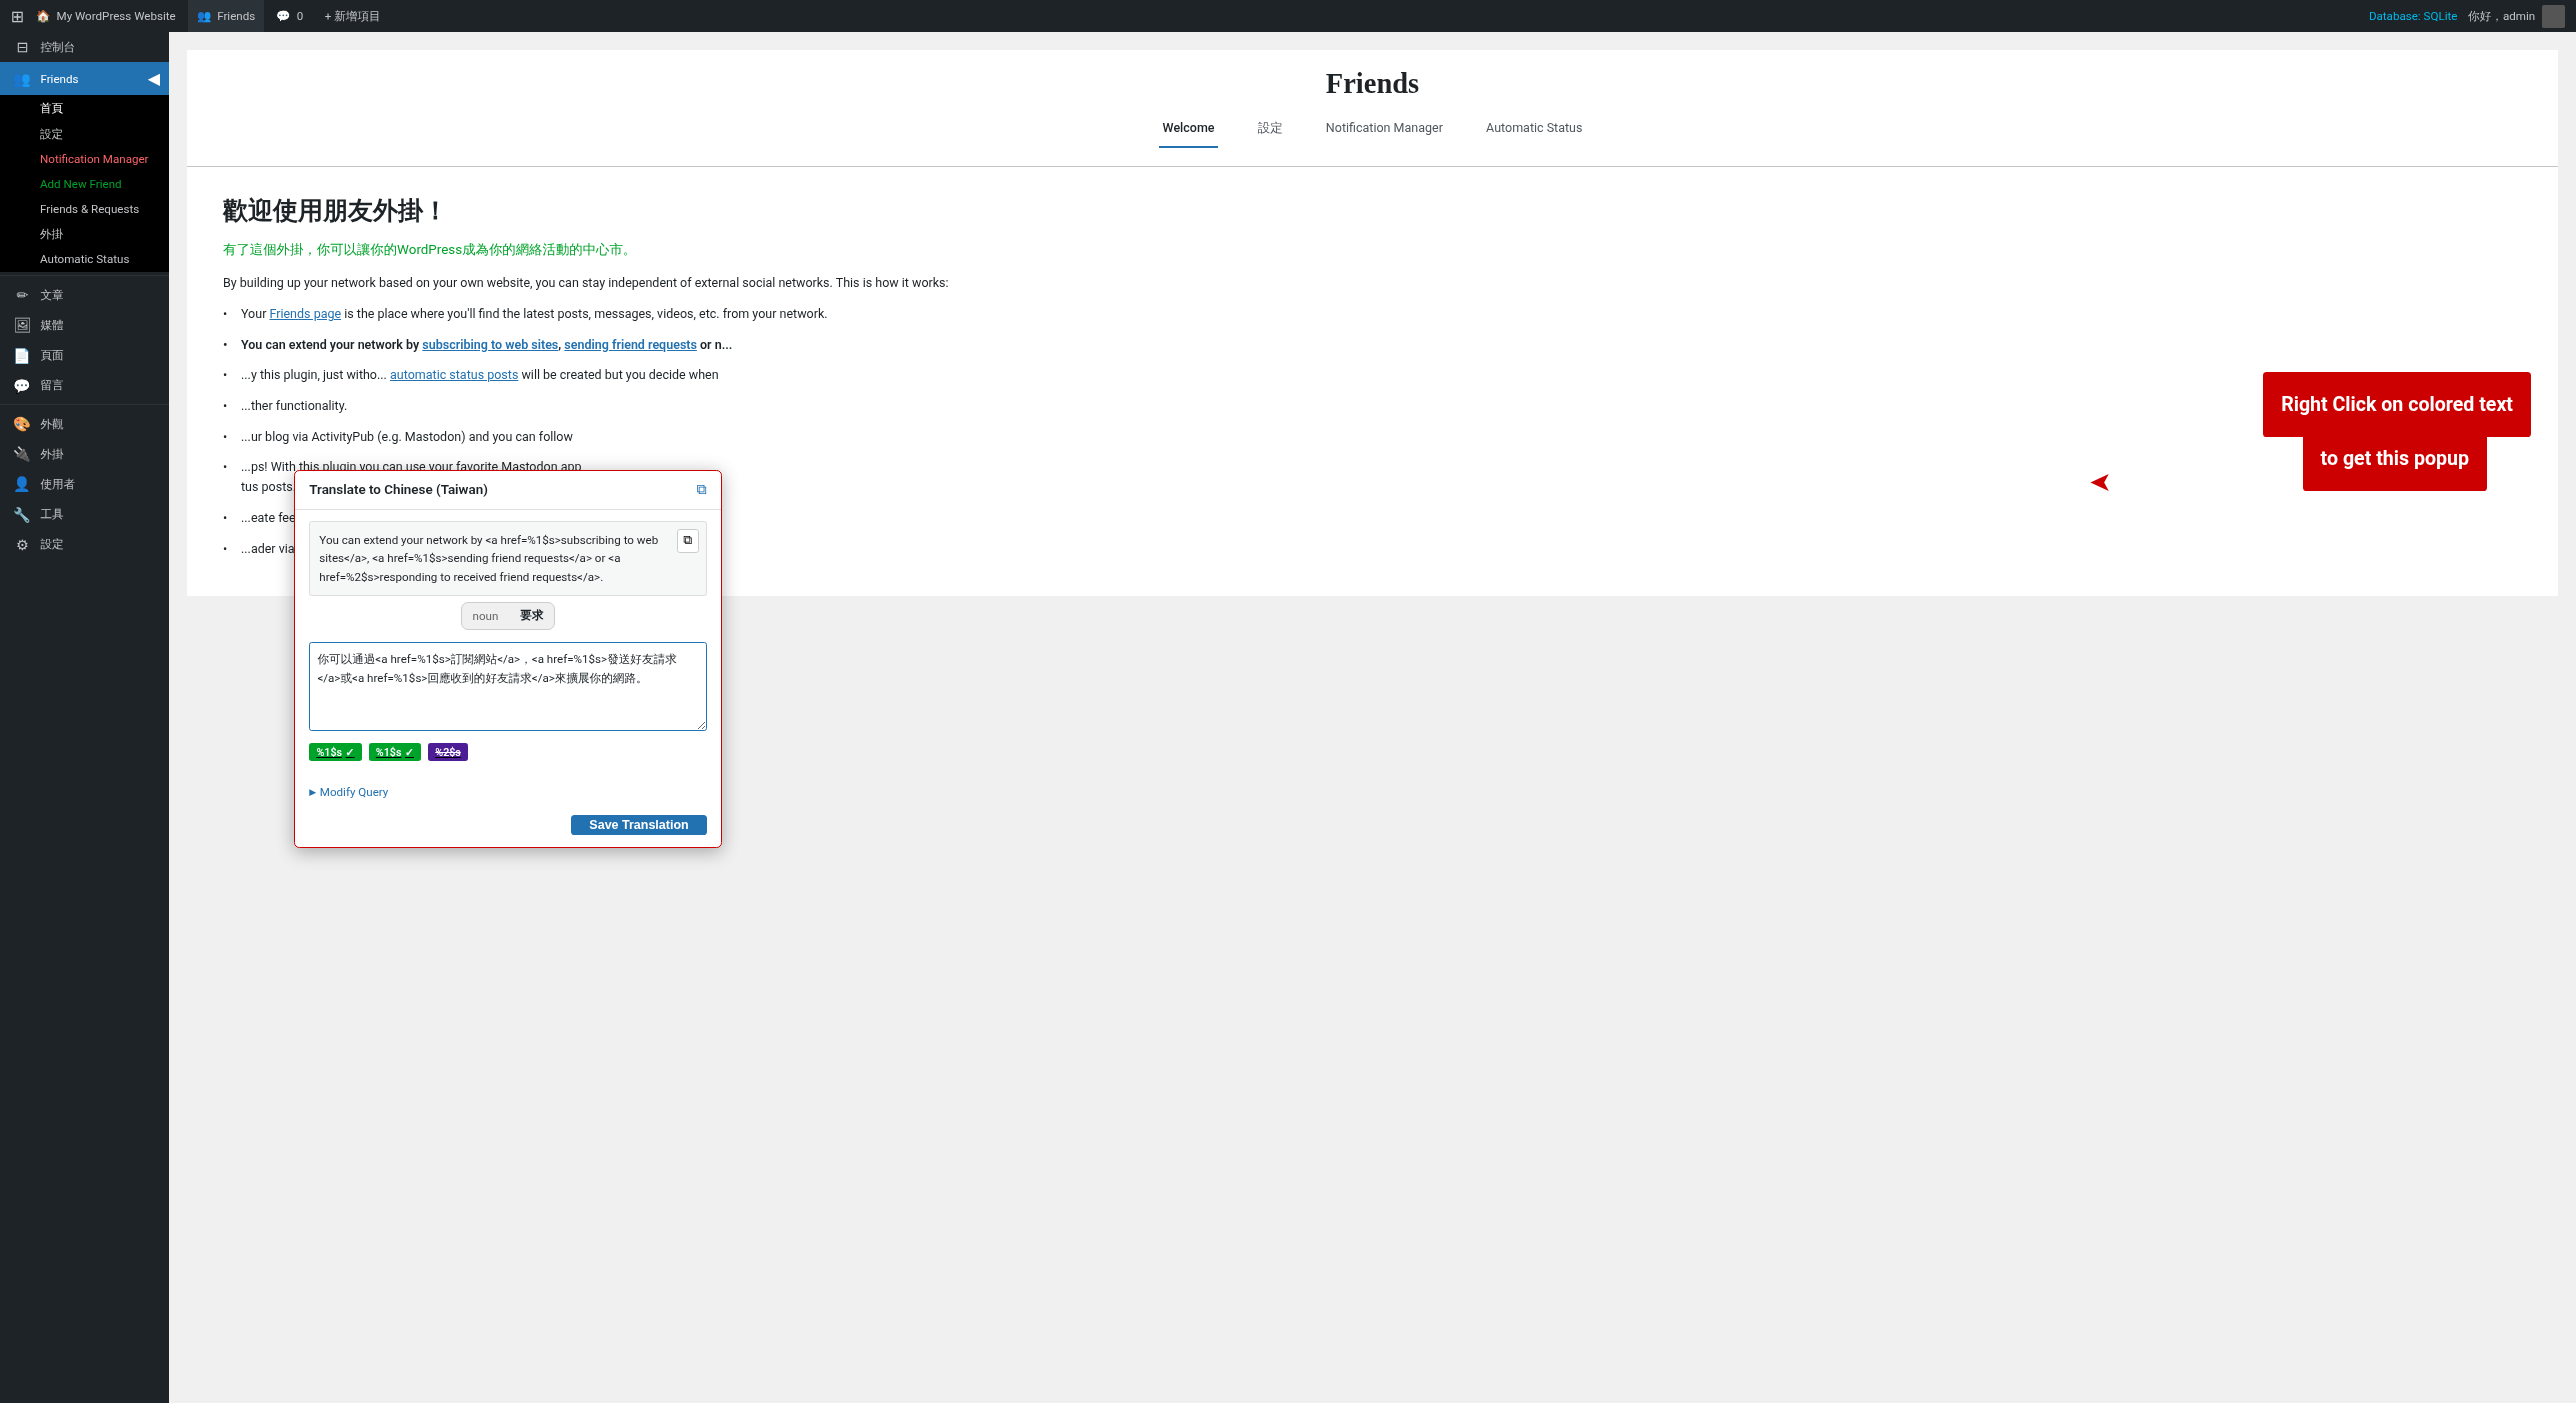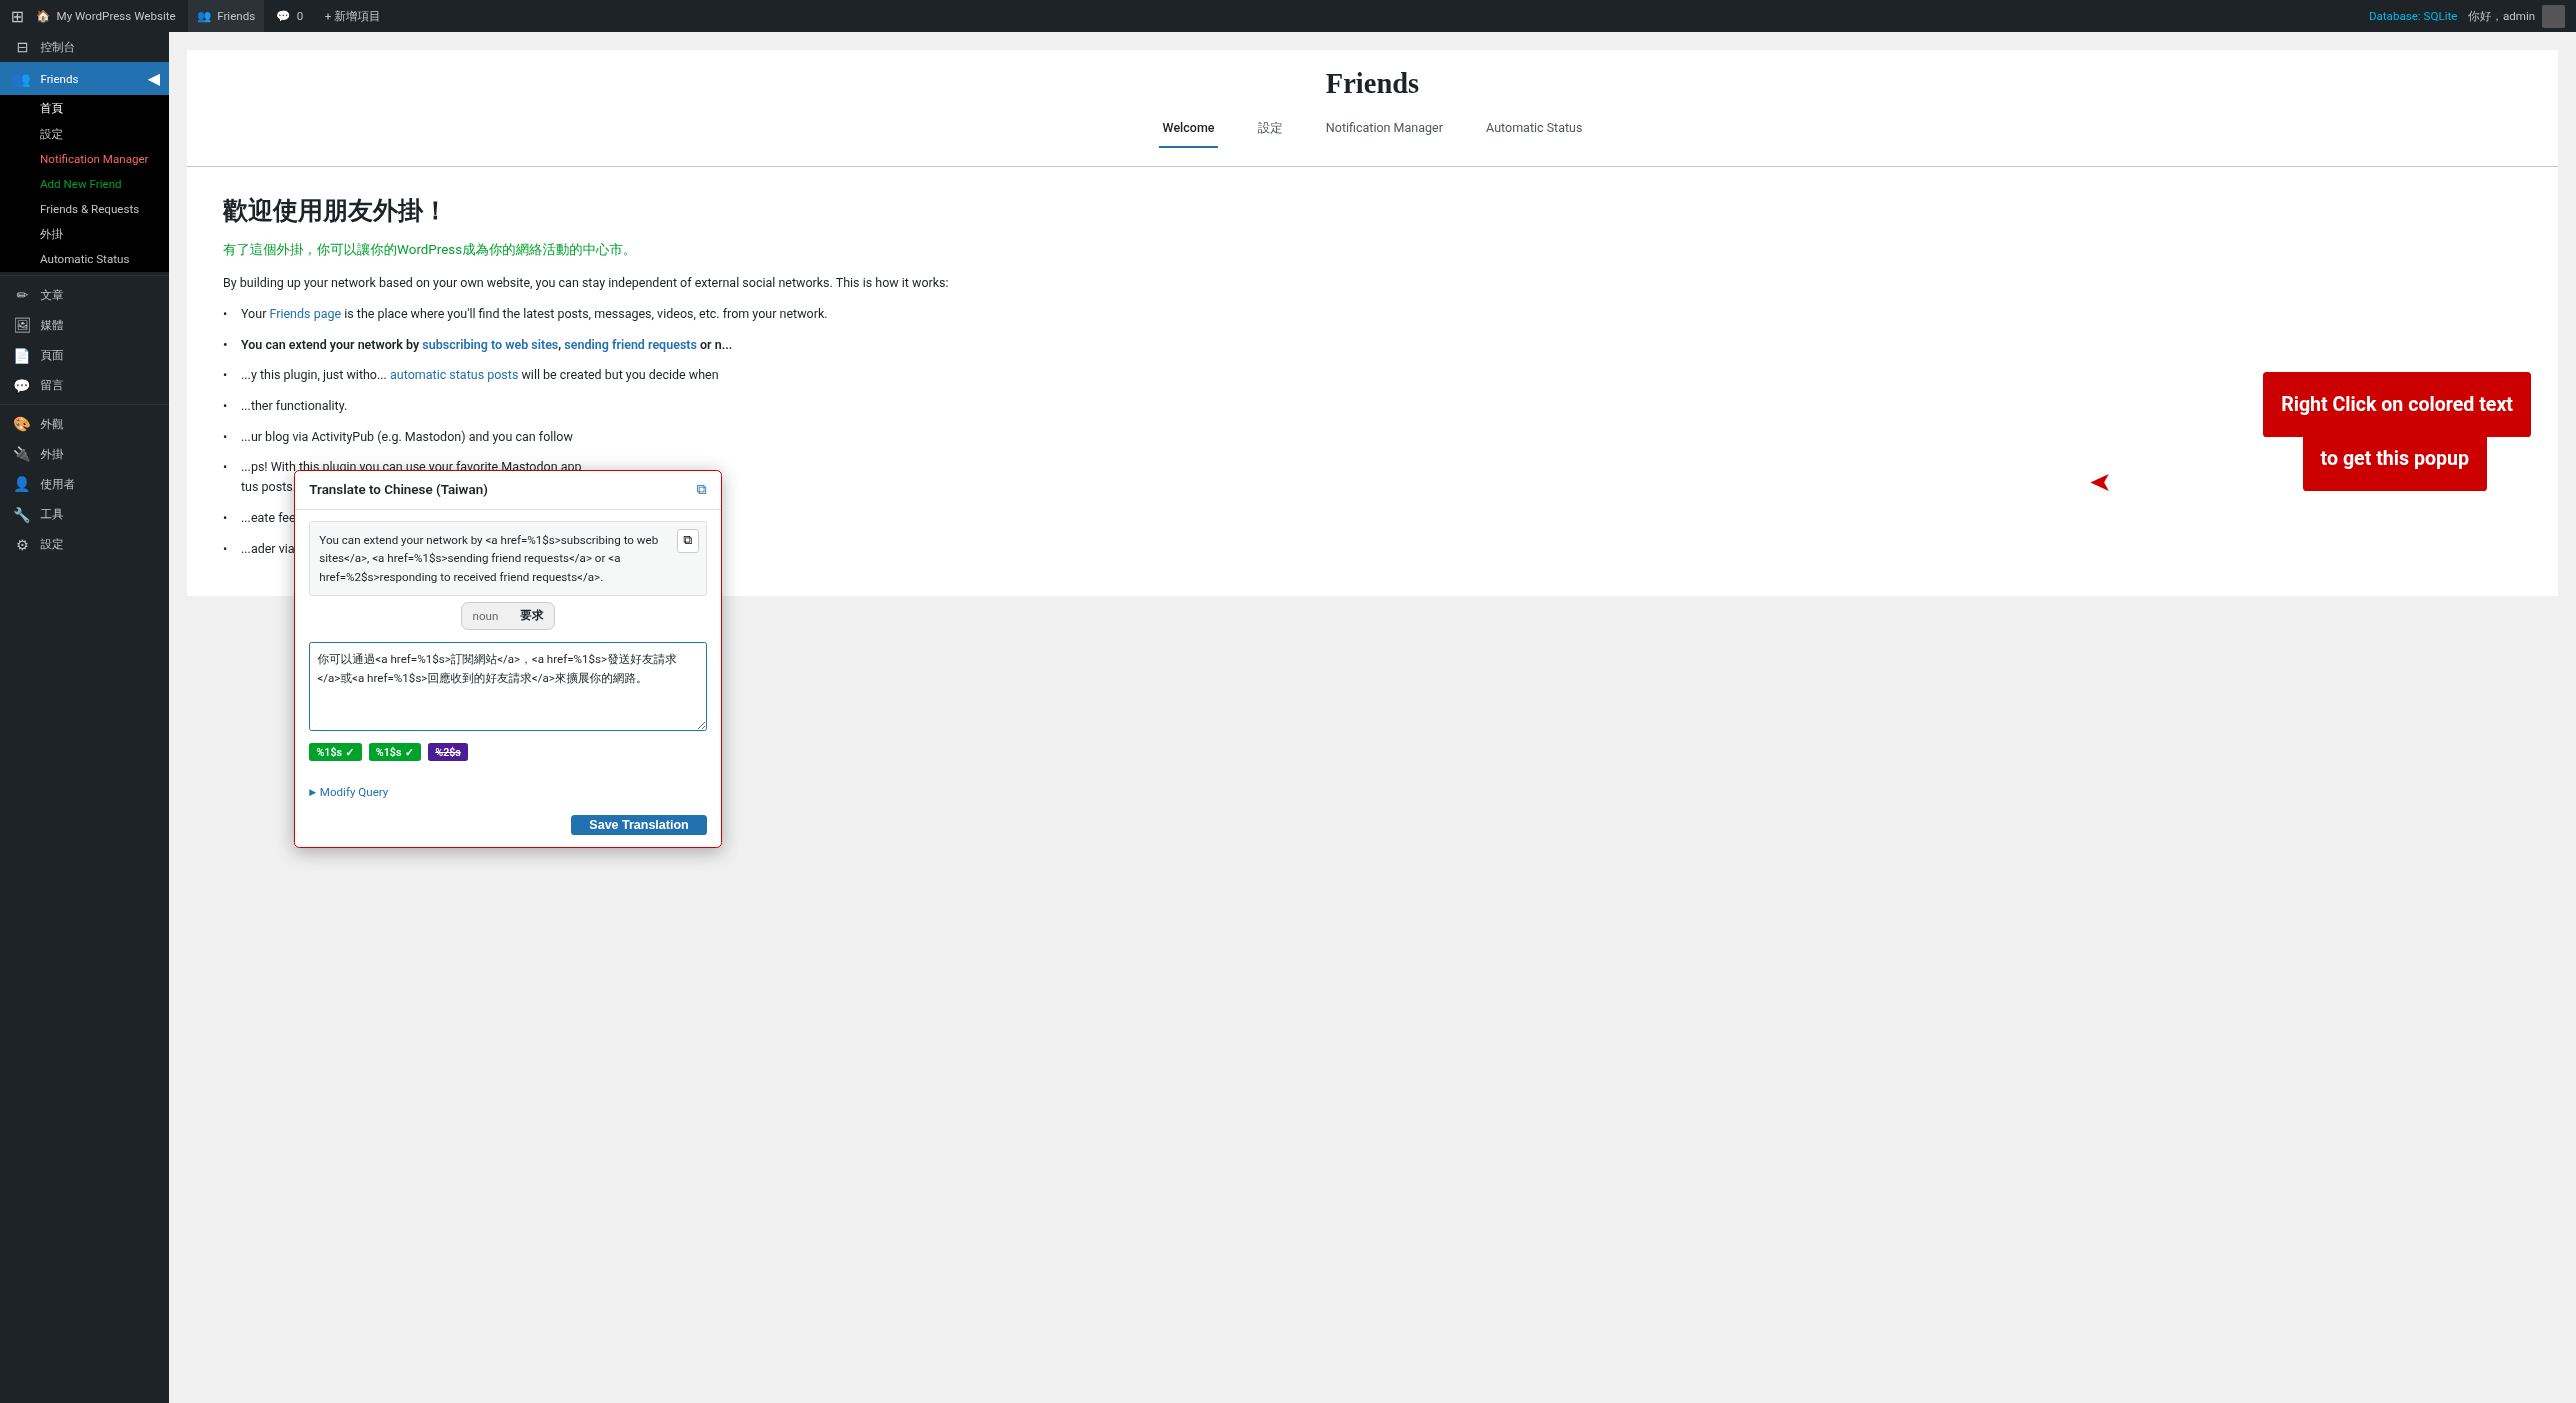--- a/index.html
+++ b/index.html
@@ -129,21 +129,21 @@
 
     .bullet-item {
       font-size: 12.5px;
       color: #1d2327;
       margin-bottom: 10.7px;
       line-height: 1.6;
       padding-left: 18px;
       position: relative;
     }
     .bullet-item::before { content: "•"; position: absolute; left: 0; }
-    .bullet-item a { color: #2271b1; }
+    .bullet-item a { color: #2271b1; text-decoration: underline; }
 
     
     .annotation-box {
       position: absolute;
       background: #cc0000;
       color: #fff;
       font-size: 19.6px;
       font-weight: 700;
       padding: 21px 18px;
       border-radius: 3.6px;
@@ -229,21 +229,21 @@
       border-radius: 2.7px;
       padding: 7.1px;
       font-size: 11.6px;
       color: #1d2327;
       resize: vertical;
       line-height: 1.6;
       font-family: inherit;
     }
 
     
-    .tag-row { display: flex; gap: 7.1px; margin-top: 9px; align-items: center; flex-wrap: wrap; }
+    .tag-row { display: flex; gap: 7.1px; margin-top: 9px; align-items: center; flex-wrap: wrap; text-decoration: underline; }
     .tag {
       display: inline-flex;
       align-items: center;
       gap: 3.6px;
       padding: 2.7px 7.1px;
       border-radius: 2.7px;
       font-size: 10.7px;
       font-weight: 600;
     }
     .tag.green { background: #00a32a; color: #fff; }

